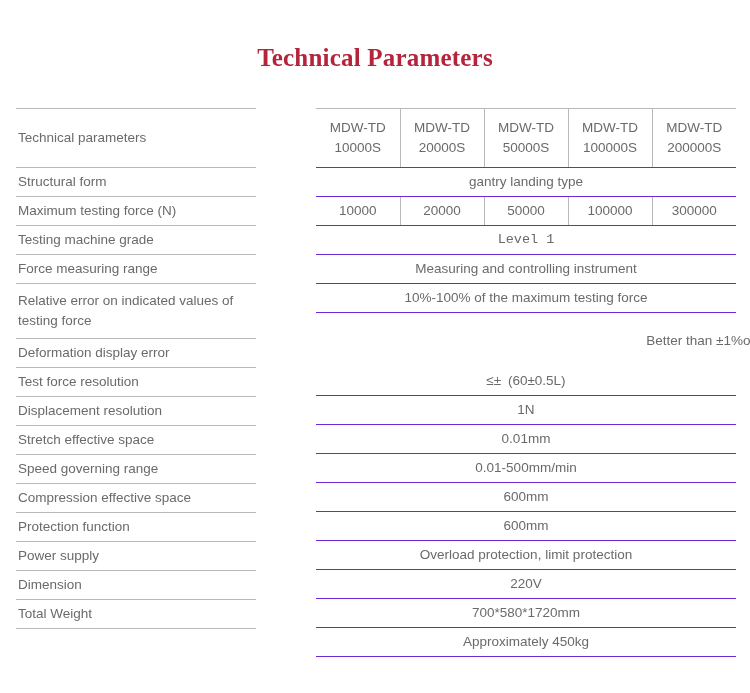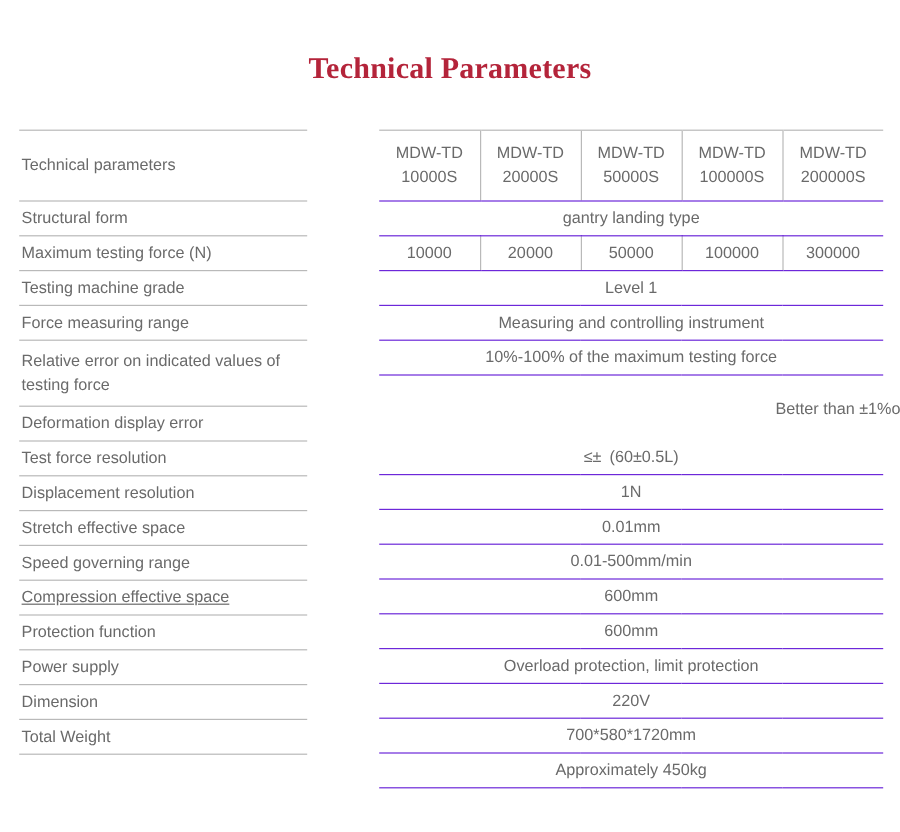--- a/index.html
+++ b/index.html
@@ -131,21 +131,21 @@
       <tr>
         <td style="height: 28px;">Displacement resolution</td>
       </tr>
       <tr>
         <td style="height: 28px;">Stretch effective space</td>
       </tr>
       <tr>
         <td style="height: 28px;">Speed governing range</td>
       </tr>
       <tr>
-        <td style="height: 28px; text-decoration: underline;">Compression effective space</td>
+        <td style="height: 28px;">Compression effective space</td>
       </tr>
       <tr>
         <td style="height: 28px;">Protection function</td>
       </tr>
       <tr>
         <td style="height: 28px;">Power supply</td>
       </tr>
       <tr>
         <td style="height: 28px;">Dimension</td>
       </tr>
@@ -183,21 +183,21 @@
         <td colspan="5" style="height: 28px;">gantry landing type</td>
       </tr>
       <tr>
         <td class="split" style="height: 28px;">10000</td>
         <td class="split" style="height: 28px; margin-left: 22px;">20000</td>
         <td class="split" style="height: 28px;">50000</td>
         <td class="split" style="height: 28px;">100000</td>
         <td class="split" style="height: 28px;">300000</td>
       </tr>
       <tr>
-        <td colspan="5" style="height: 28px;">Level 1</td>
+        <td colspan="5" style="height: 28px; font-family: Liberation Mono, monospace;">Level 1</td>
       </tr>
       <tr>
         <td colspan="5" style="height: 28px;">Measuring and controlling instrument</td>
       </tr>
       <tr>
         <td colspan="5" style="height: 28px;">10%-100% of the maximum testing force</td>
       </tr>
       <tr class="note-row">
         <td colspan="5" style="height: 54px; position: relative;">
           <span class="note-text" style="top: 18px;">Better than ±1%of the indicated value (or±0.5%for special choice)</span>

